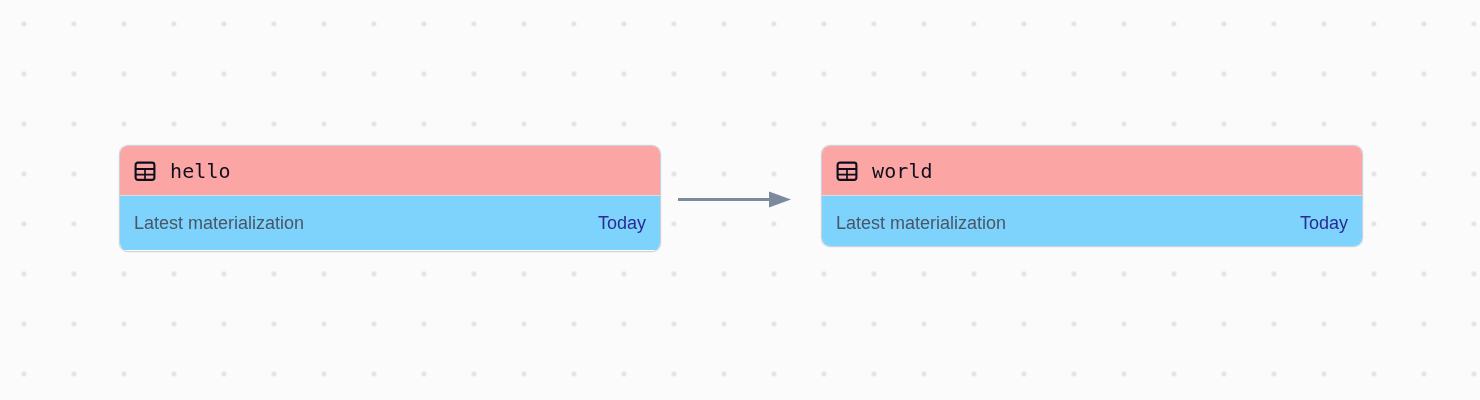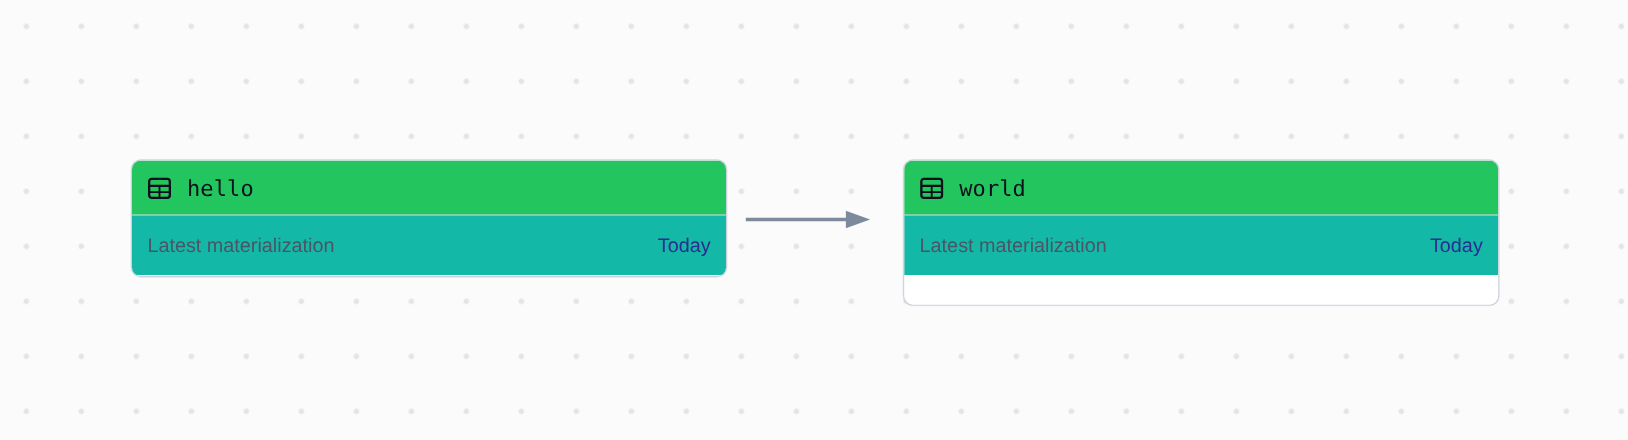--- a/index.html
+++ b/index.html
@@ -35,21 +35,21 @@
     overflow: hidden;
     box-shadow: 0 0 0 0.5px rgba(180,188,202,0.22);
   }
 
   .node-header {
     display: flex;
     align-items: center;
     box-sizing: border-box;
     height: 50px;
     padding: 0 14px;
-    background: #22c55e;
+    background: #fca5a5;
     border-bottom: 1px solid #dadde4;
   }
 
   .node-icon {
     flex: 0 0 auto;
     width: 22px;
     height: 22px;
     display: block;
     margin-right: 14px;
   }
@@ -63,21 +63,21 @@
     white-space: nowrap;
   }
 
   .node-body {
     display: flex;
     align-items: center;
     justify-content: space-between;
     box-sizing: border-box;
     height: 54px;
     padding: 0 14px;
-    background: #14b8a6;
+    background: #7dd3fc;
   }
 
   .node-row-label {
     font-size: 18px;
     line-height: 22px;
     color: #4a5568;
     white-space: nowrap;
   }
 
   .node-row-value {
@@ -117,21 +117,21 @@
       <span class="node-row-label">Latest materialization</span>
       <span class="node-row-value">Today</span>
     </div>
   </div>
 
   <svg class="edge" style="left:676px; top:186px;" width="120" height="28" viewBox="0 0 120 28" xmlns="http://www.w3.org/2000/svg">
     <line x1="2" y1="13.5" x2="96" y2="13.5" stroke="#7d8a9e" stroke-width="3.2" stroke-linecap="butt"></line>
     <polygon points="93,5.5 115,13.5 93,21.5" fill="#7d8a9e"></polygon>
   </svg>
 
-  <div class="node" style="left:821px; top:145px; width:542px; height:133px;">
+  <div class="node" style="left:821px; top:145px; width:542px; height:102px;">
 
     <div class="node-header">
       <svg class="node-icon" viewBox="0 0 22 22" xmlns="http://www.w3.org/2000/svg">
         <rect x="1.6" y="2.6" width="18.8" height="17.3" rx="2.4" fill="none" stroke="#0d0f1c" stroke-width="2.1"></rect>
         <line x1="1.6" y1="9.0" x2="20.4" y2="9.0" stroke="#0d0f1c" stroke-width="2.1"></line>
         <line x1="1.6" y1="14.6" x2="20.4" y2="14.6" stroke="#0d0f1c" stroke-width="1.7"></line>
         <line x1="11.0" y1="9.0" x2="11.0" y2="19.9" stroke="#0d0f1c" stroke-width="1.7"></line>
       </svg>
       <span class="node-title">world</span>
     </div>

